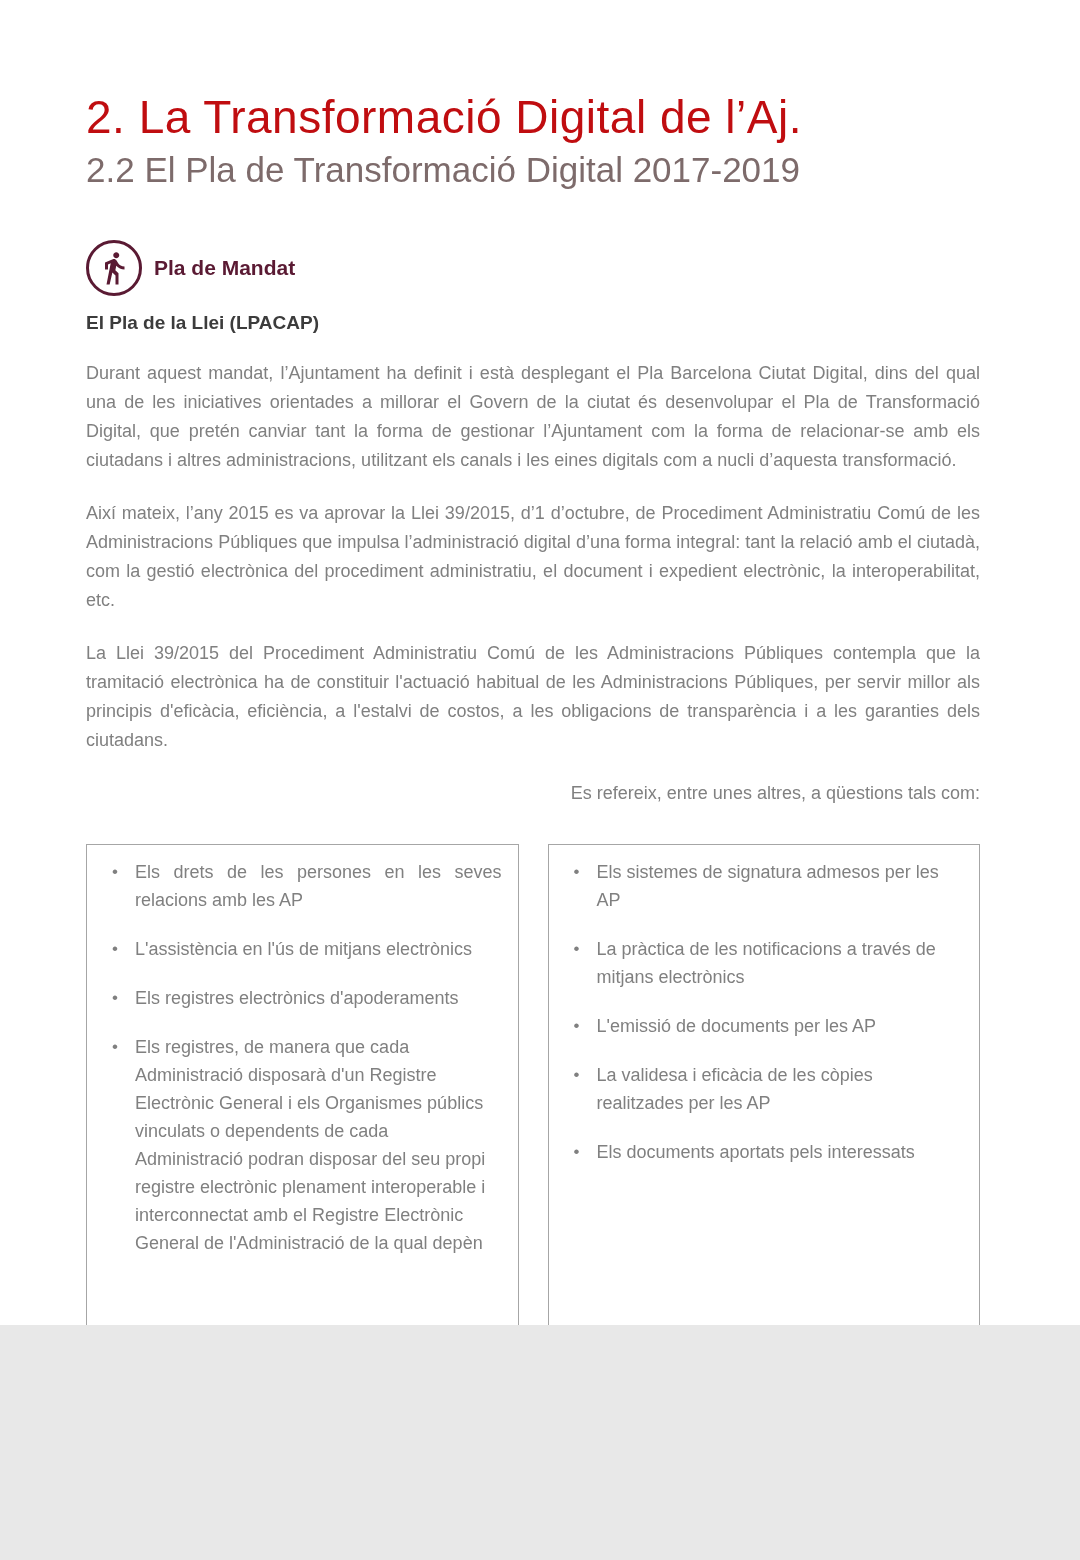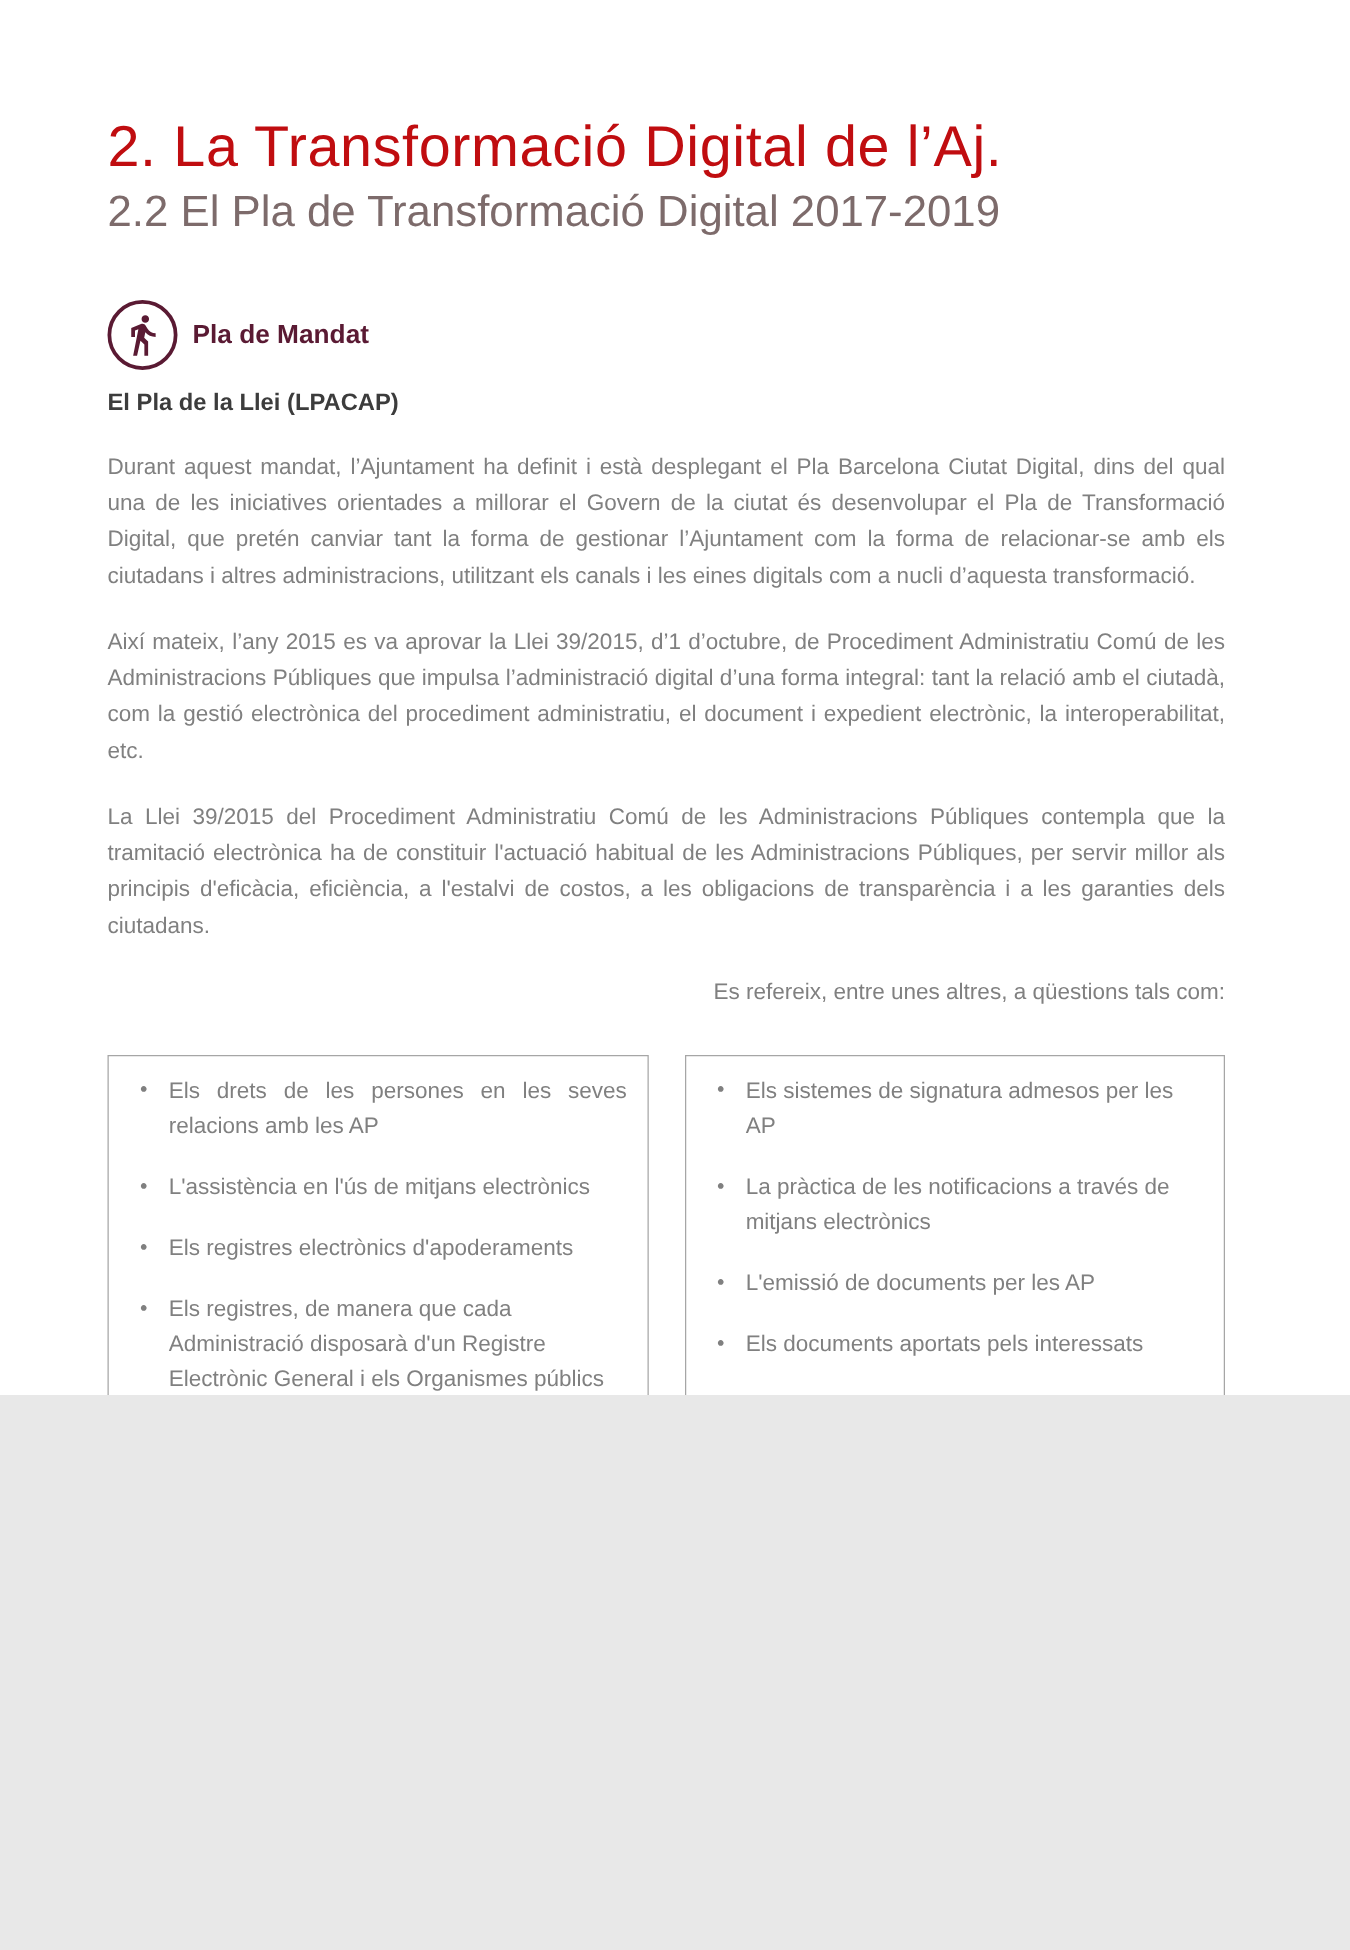--- a/index.html
+++ b/index.html
@@ -2,21 +2,21 @@
 <html><head>
 <meta charset="utf-8">
 <style>
   * { margin: 0; padding: 0; box-sizing: border-box; }
   html, body { background: #e8e8e8; }
   body { font-family: "Liberation Sans", sans-serif; }
 
   .page {
     position: relative;
     width: 1080px;
-    height: 1116px;
+    height: 1325px;
     margin: 0 auto;
     background: #ffffff;
     overflow: hidden;
   }
 
   .content { padding: 92px 100px 0 86px; }
 
   .page-title {
     font-size: 46px;
     font-weight: 400;
@@ -170,23 +170,23 @@
 General de l'Administració de la qual depèn</li>
         </ul>
       </div>
       <div class="box box-right">
         <ul>
           <li>Els sistemes de signatura admesos per les
 AP</li>
           <li>La pràctica de les notificacions a través de
 mitjans electrònics</li>
           <li>L'emissió de documents per les AP</li>
-          <li>Els documents aportats pels interessats</li>
           <li>La validesa i eficàcia de les còpies
 realitzades per les AP</li>
+          <li>Els documents aportats pels interessats</li>
         </ul>
       </div>
     </div>
 
   </div>
 
   <div class="page-number">42</div>
 </div>
 
 </body></html>

